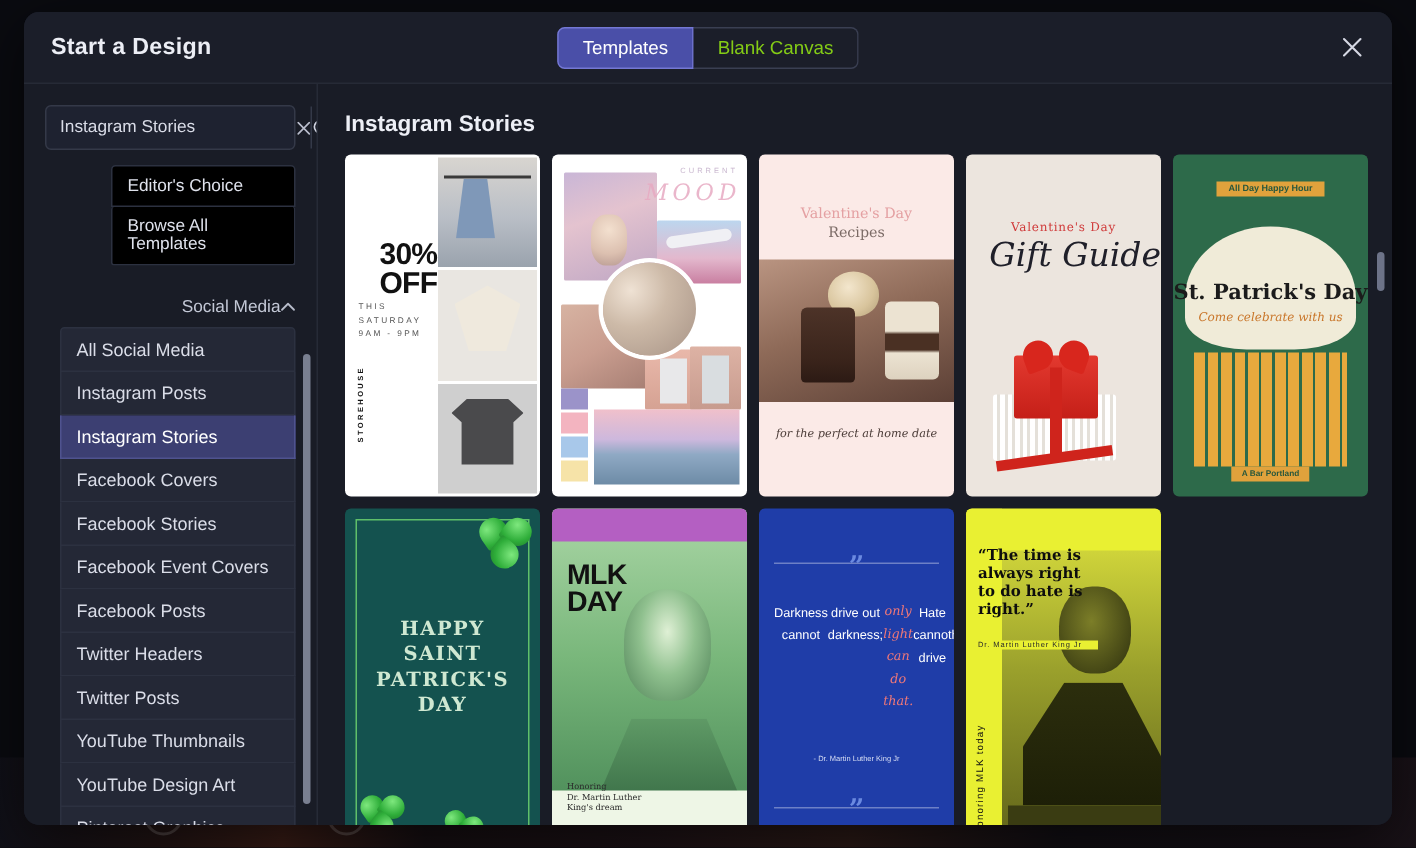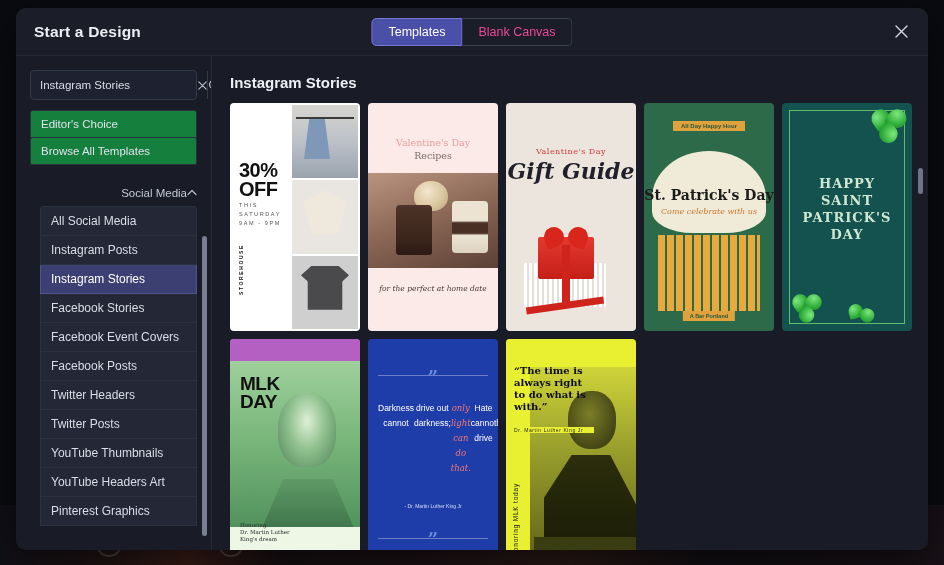--- a/index.html
+++ b/index.html
@@ -50,21 +50,21 @@
   .segmented {
     position: absolute; left: 50%; top: 50%;
     transform: translate(-50%,-50%);
     display: flex;
     border-radius: 5px;
     overflow: visible;
   }
   .seg {
     font-size: 12.5px;
     padding: 6px 16px;
-    color: #ec4899;
+    color: #84cc16;
     background: #1b1e29;
     border: 1px solid #3a3f52;
     cursor: pointer;
   }
   .seg:first-child { border-radius: 5px 0 0 5px; text-align: right; }
   .seg:last-child { border-radius: 0 5px 5px 0; border-left: none; }
   .seg.active {
     background: #4a4fa8;
     border-color: #7478d4;
     color: #ffffff;
@@ -107,27 +107,28 @@
   .search-clear {
     width: 22px; display: flex; align-items: center; justify-content: center;
     color: #b9bdcc; font-size: 12px; cursor: pointer;
   }
   .search-go {
     width: 32px; display: flex; align-items: center; justify-content: center;
     border-left: 1px solid #343948; cursor: pointer;
   }
   .nav { padding: 0 14px; }
   .nav-btn {
-    background: #15803d;
+    background: #000000;
     border: 1px solid #2c3140;
     color: #dfe2ec;
     font-size: 11.5px;
     padding: 7px 10px;
     cursor: pointer;
     border-radius: 2px;
+    margin-left: 44px;
   }
   .nav-btn + .nav-btn { border-top: none; }
   .nav-btn:first-child { border-radius: 3px 3px 0 0; }
   .nav-btn:last-child { border-radius: 0 0 3px 3px; }
   .group-head {
     display: flex; align-items: center; justify-content: flex-end;
     margin: 22px 0 7px 0;
     color: #c3c8d6; font-size: 11.5px;
     cursor: pointer;
   }
@@ -229,21 +230,21 @@
     color: #e8e2d8;
     font-size: 6.5px;
     letter-spacing: 2.2px;
     z-index: 3;
   }
 
   
   .c-sale { background: #ffffff; display: flex; }
   .c-sale .left { width: 62px; position: relative; }
   .c-sale .pct {
-    position: absolute; left: 9px; top: 58px;
+    position: absolute; left: 23px; top: 58px;
     color: #111; font-weight: bold; font-size: 20px; line-height: 19px;
     letter-spacing: -0.5px;
   }
   .c-sale .sub {
     position: absolute; left: 9px; top: 98px;
     color: #555; font-size: 5.5px; letter-spacing: 1.6px; line-height: 9px;
   }
   .c-sale .brand {
     position: absolute; left: 8px; bottom: 36px;
     color: #111; font-size: 5px; letter-spacing: 1.6px; font-weight: bold;
@@ -353,23 +354,23 @@
     color: #4a3b37; font-family: "DejaVu Serif", serif; font-style: italic; font-size: 7.5px;
   }
 
   
   .c-gift { background: #ece5de; position: relative; }
   .c-gift .t1 {
     position: absolute; left: 0; right: 0; top: 44px; text-align: center;
     color: #d03a3a; font-family: "DejaVu Serif", serif; font-size: 8px; letter-spacing: .5px;
   }
   .c-gift .t2 {
-    position: absolute; left: 0; right: 0; top: 55px; text-align: center;
+    position: absolute; left: 0; right: 0; top: 55px; text-align: right;
     color: #20202a; font-family: "DejaVu Serif", serif; font-style: italic;
-    font-size: 22px; font-weight: bold;
+    font-size: 22px; font-weight: normal;
   }
   .c-gift .base {
     position: absolute; left: 18px; bottom: 24px; width: 82px; height: 44px;
     background: repeating-linear-gradient(90deg,#fff 0 3px,#e4e0d9 3px 5px);
     border-radius: 2px;
   }
   .c-gift .box {
     position: absolute; left: 32px; bottom: 52px; width: 56px; height: 42px;
     background: linear-gradient(180deg,#e3392f 0%, #c51f18 100%);
     border-radius: 2px;
@@ -587,27 +588,28 @@
             <svg width="10" height="7" viewBox="0 0 10 7">
               <path d="M1 5.5 L5 1.5 L9 5.5" stroke="#b7bcca" stroke-width="1.2" fill="none" stroke-linecap="round" stroke-linejoin="round"></path>
             </svg>
           </span>
         </div>
 
         <div class="cat-list">
           <div class="cat">All Social Media</div>
           <div class="cat">Instagram Posts</div>
           <div class="cat selected">Instagram Stories</div>
+          <div class="cat">Facebook Covers</div>
           <div class="cat">Facebook Stories</div>
           <div class="cat">Facebook Event Covers</div>
           <div class="cat">Facebook Posts</div>
           <div class="cat">Twitter Headers</div>
           <div class="cat">Twitter Posts</div>
           <div class="cat">YouTube Thumbnails</div>
-          <div class="cat">YouTube Headers Art</div>
+          <div class="cat">YouTube Design Art</div>
           <div class="cat">Pinterest Graphics</div>
 
         </div>
       </div>
 
       <div class="sb-track"></div>
     </div>
 
     <div class="content">
       <div class="content-title">Instagram Stories</div>
@@ -626,20 +628,35 @@
 9AM - 9PM</div>
             <div class="brand">STOREHOUSE</div>
           </div>
           <div class="right">
             <div class="ph ph1"></div>
             <div class="ph ph2"></div>
             <div class="ph ph3"></div>
           </div>
         </div>
 
+        <div class="card c-mood">
+          <div class="im m1"></div>
+          <div class="im m2"></div>
+          <div class="im m3"></div>
+          <div class="im m4"></div>
+          <div class="im m5"></div>
+          <div class="circ"></div>
+          <div class="sw sw1"></div>
+          <div class="sw sw2"></div>
+          <div class="sw sw3"></div>
+          <div class="sw sw4"></div>
+          <div class="beach"></div>
+          <div class="cur">CURRENT</div>
+          <div class="mood">MOOD</div>
+        </div>
 
         <div class="card c-recipe">
           <div class="t1">Valentine's Day</div>
           <div class="t2">Recipes</div>
           <div class="photo">
             <div class="scoop"></div>
             <div class="cake2"></div>
             <div class="cake1"></div>
           </div>
           <div class="t3">for the perfect at home date</div>
@@ -717,21 +734,21 @@
           </div>
           <div class="author">- Dr. Martin Luther King Jr</div>
         </div>
 
         <div class="card c-time">
           <div class="photo"></div>
           <div class="podium"></div>
           <div class="suit"></div>
           <div class="face"></div>
           <div class="stripe"></div>
-          <div class="quote">“The time is always right to do what is with.”</div>
+          <div class="quote">“The time is always right to do hate is right.”</div>
           <div class="author">Dr. Martin Luther King Jr</div>
           <div class="vert">Honoring MLK today</div>
         </div>
 
       </div>
 
       <div class="content-sb"></div>
     </div>
 
   </div>

